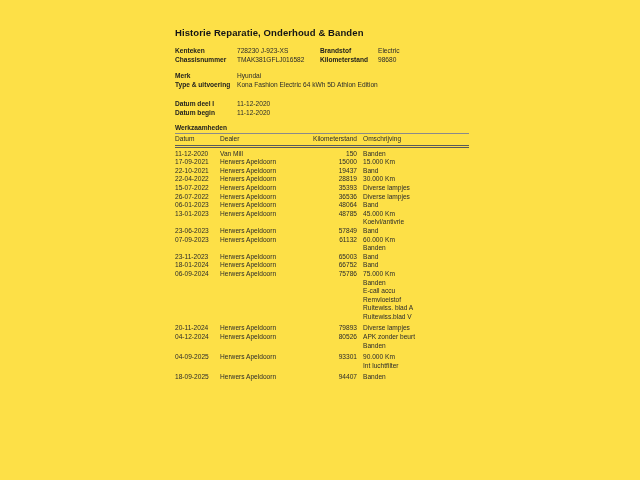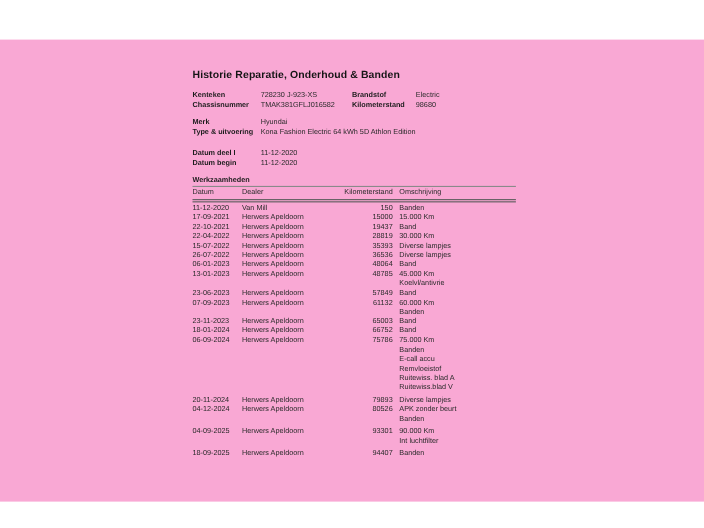--- a/index.html
+++ b/index.html
@@ -3,21 +3,21 @@
 <meta charset="utf-8">
 <style>
   * { margin:0; padding:0; box-sizing:border-box; }
   html,body { width:640px; height:480px; }
   body {
     background:#ffffff;
     font-family:"Liberation Sans", sans-serif;
     color:#2b2b2b;
     overflow:hidden;
   }
-  .page { position:relative; width:640px; height:420px; background:#f9a8d4;margin-top:36px; }
+  .page { position:relative; width:640px; height:480px; background:#fde047; }
   .content { position:absolute; left:175px; top:27px; width:294px; }
 
   .doc-title {
     position:absolute; left:0; top:0;
     font-size:9.5px; font-weight:bold; color:#151515;
     white-space:nowrap; letter-spacing:0.1px;
   }
 
   .info-grid {
     position:absolute; left:0;

